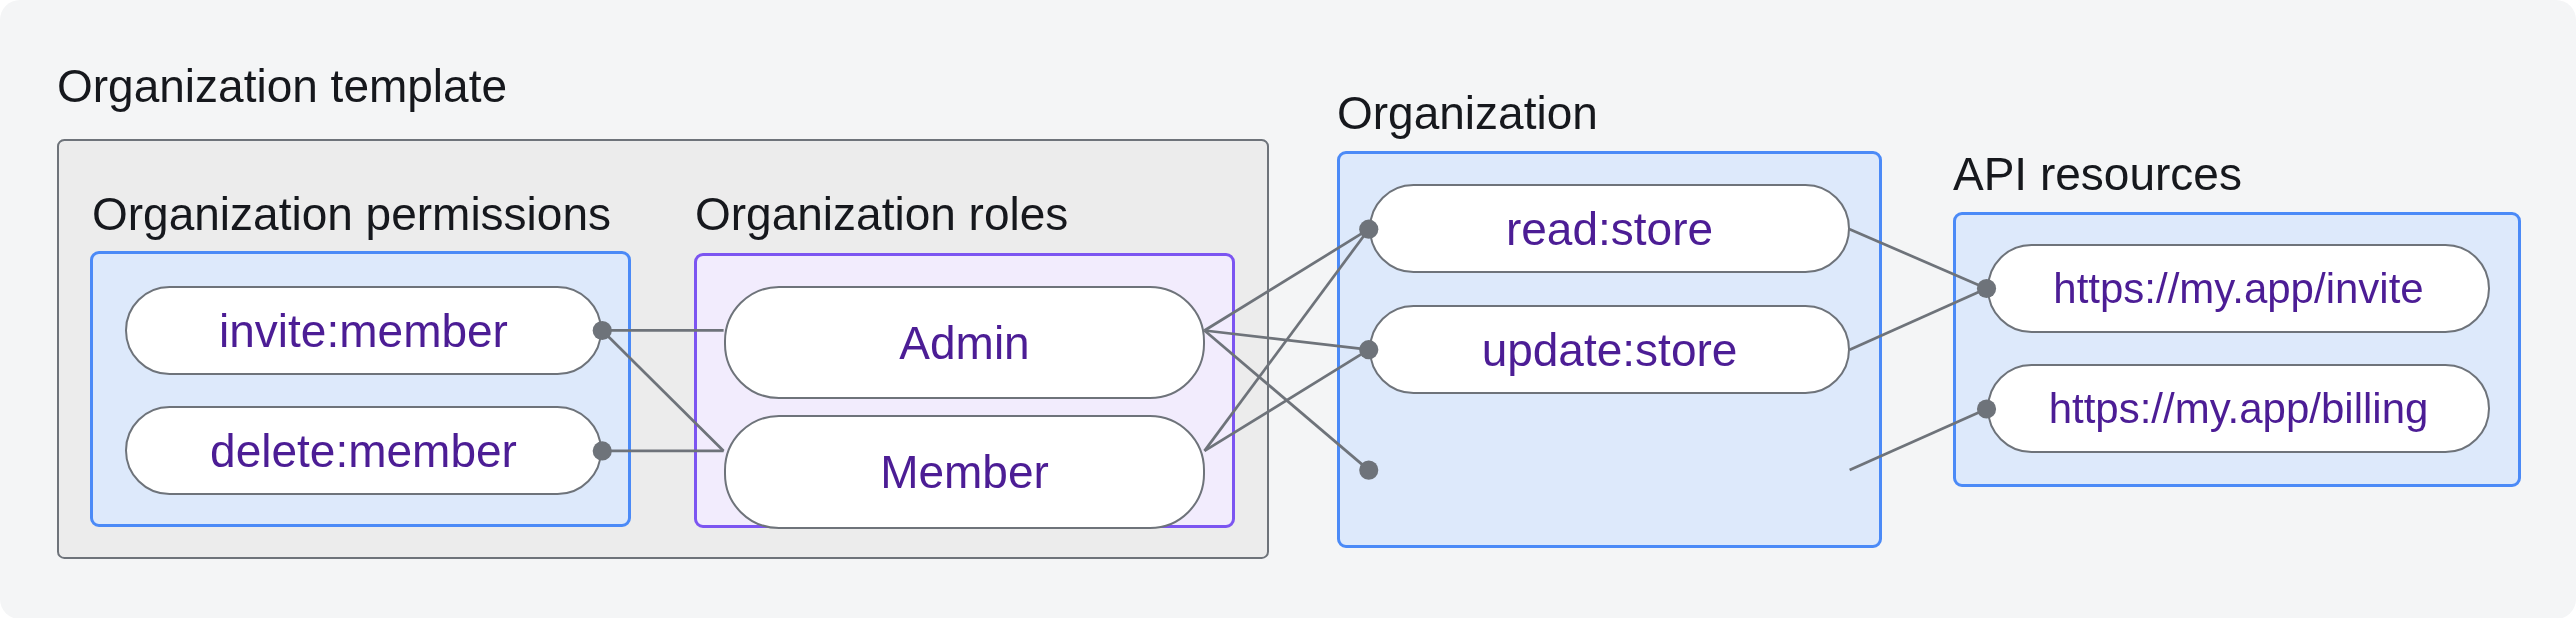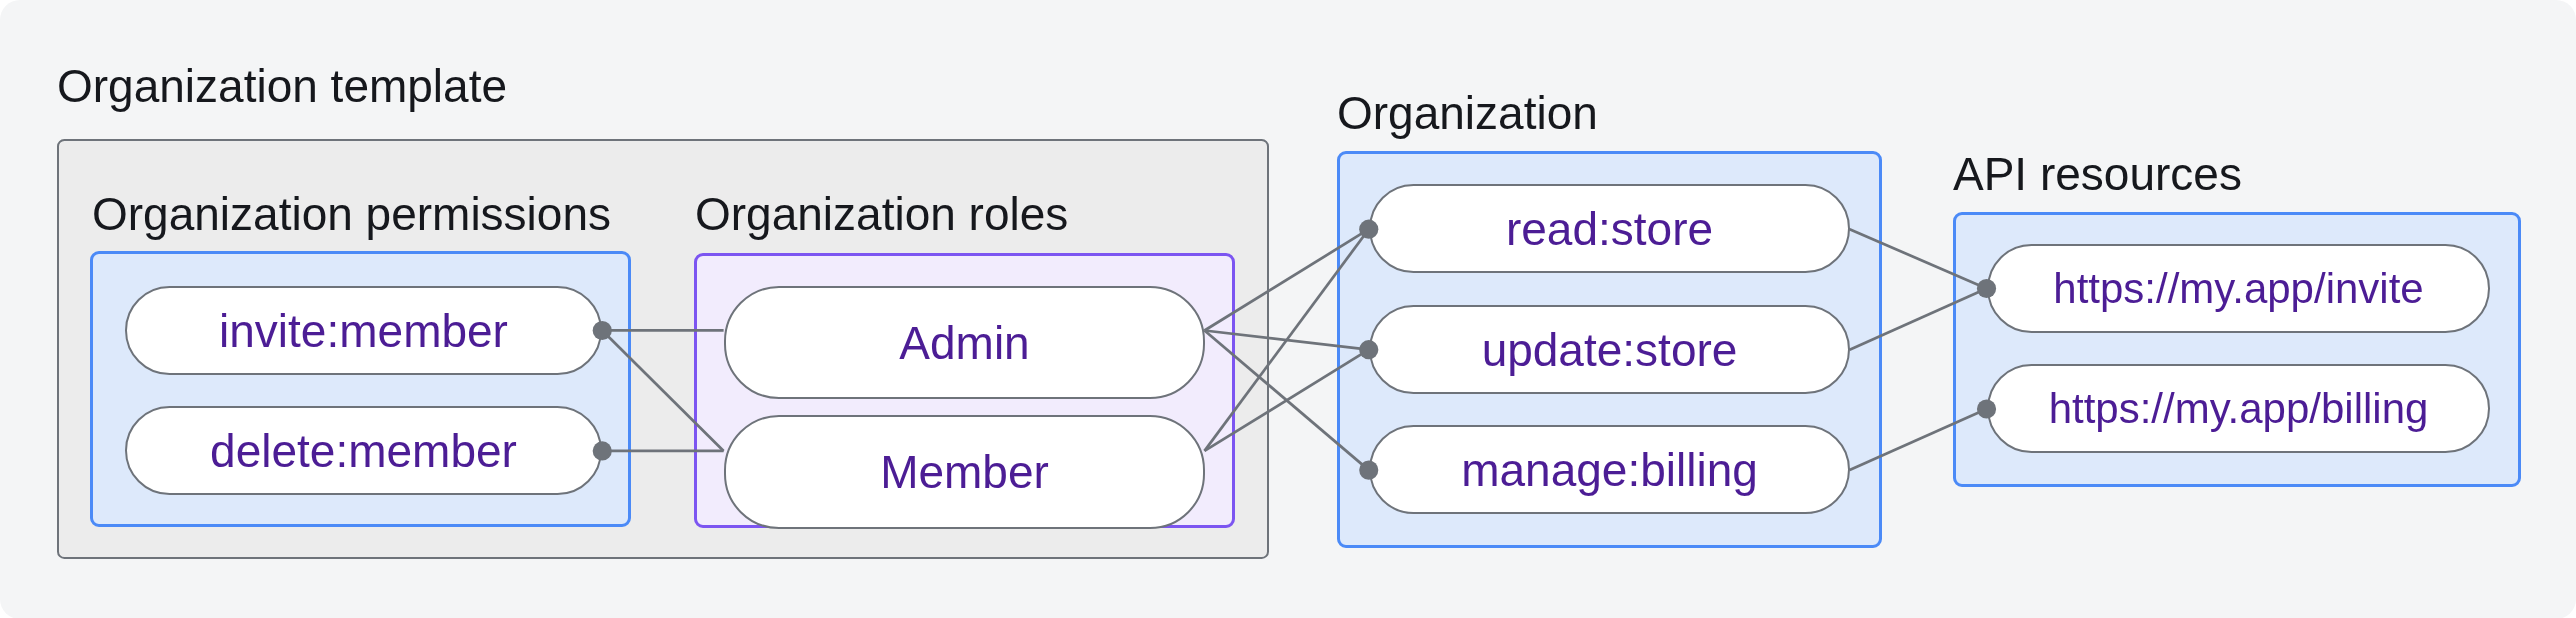--- a/index.html
+++ b/index.html
@@ -94,18 +94,17 @@
       <circle cx="2177" cy="316" r="10.5" fill="#6e737a"></circle>
       <circle cx="2177" cy="448" r="10.5" fill="#6e737a"></circle>
     </svg>
 
   <div class="pill" id="p-invite" style="z-index: 2;">invite:member</div>
   <div class="pill" id="p-delete" style="z-index: 2;">delete:member</div>
   <div class="pill" id="p-admin" style="z-index: 2;">Admin</div>
   <div class="pill" id="p-member" style="z-index: 2;">Member</div>
   <div class="pill" id="p-read" style="z-index: 2;">read:store</div>
   <div class="pill" id="p-update" style="z-index: 2;">update:store</div>
-  <div class="pill" id="p-manage" style="z-index: 2;">manage:billing</div>
   <div class="pill url" id="p-members" style="z-index: 2;">https://my.app/invite</div>
   <div class="pill url" id="p-billing" style="z-index: 2;">https://my.app/billing</div>
 
 </div>
 
 
 </body></html>

